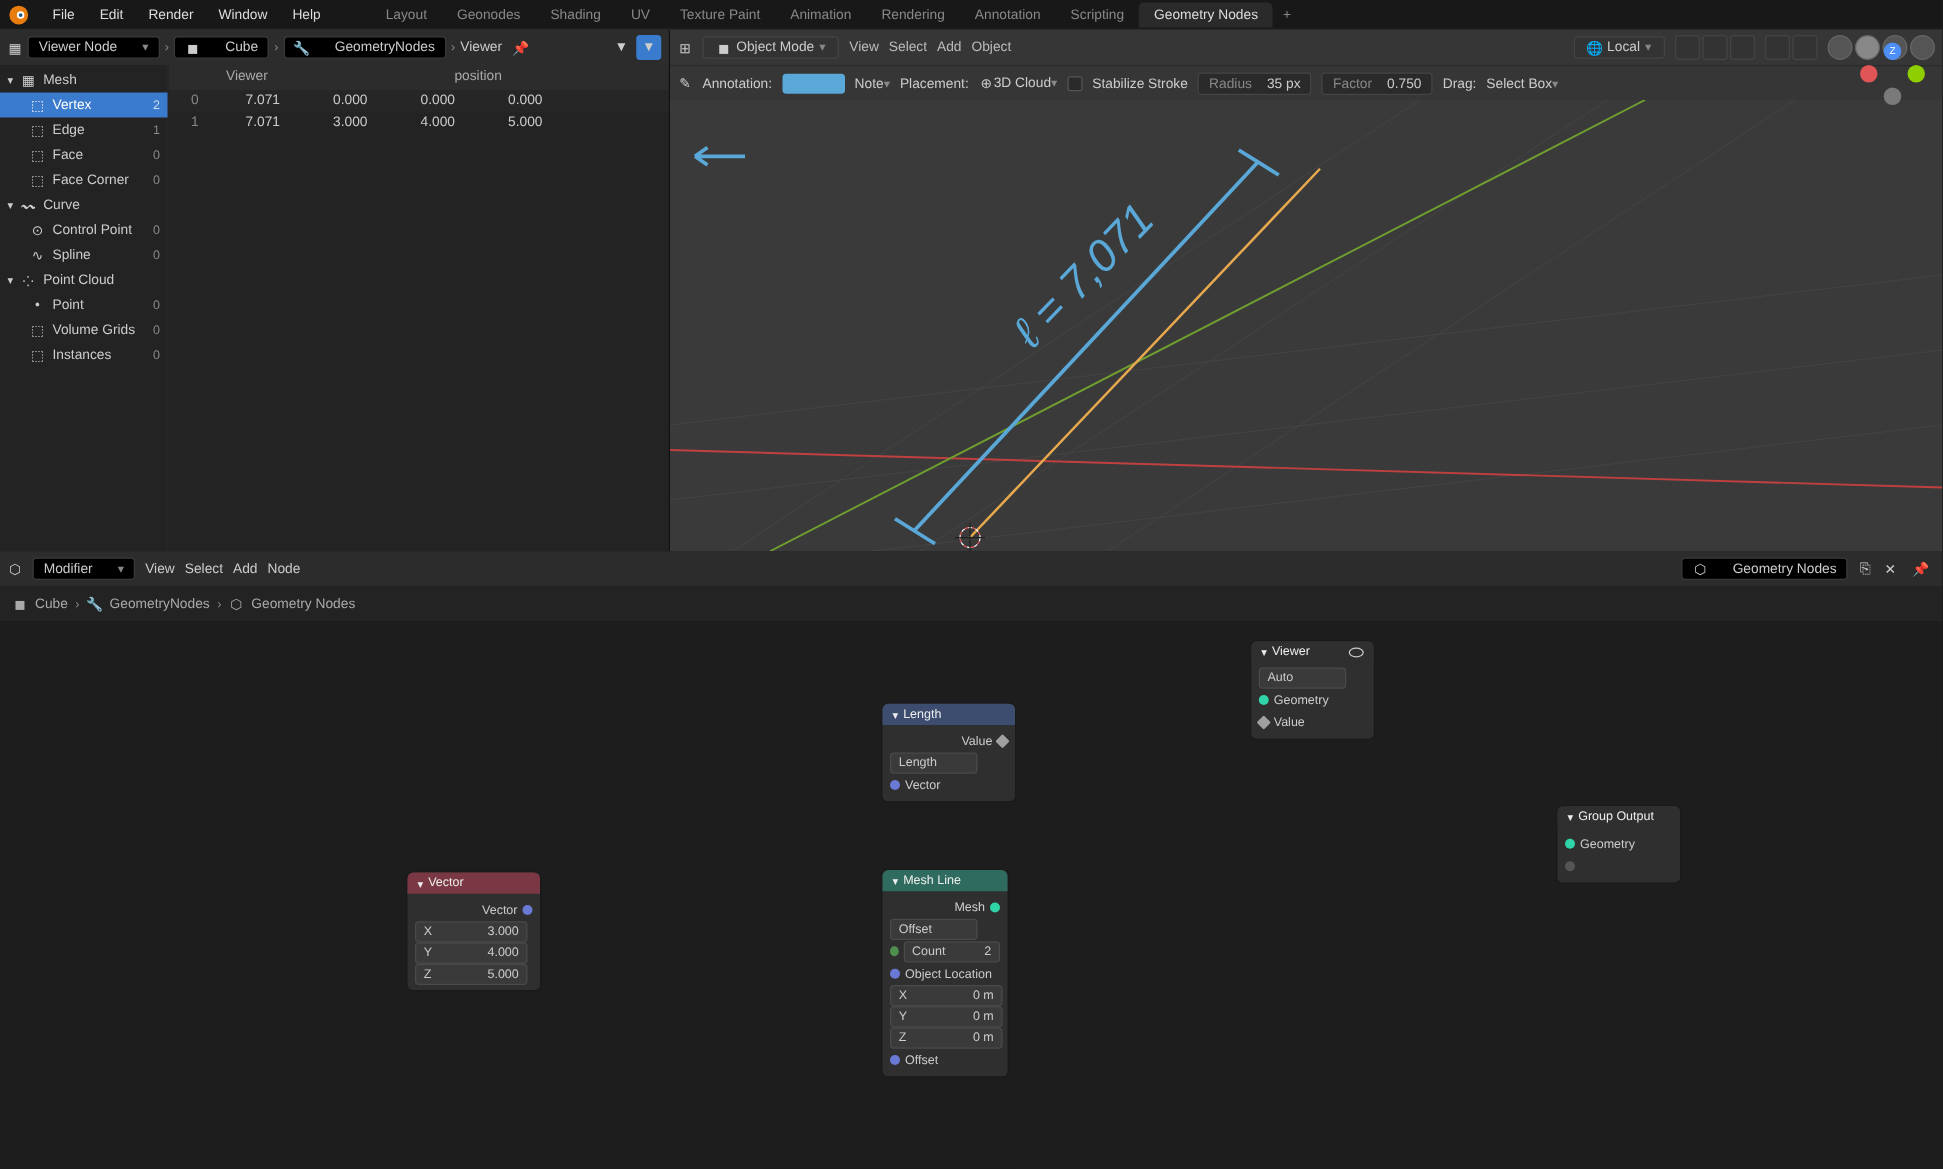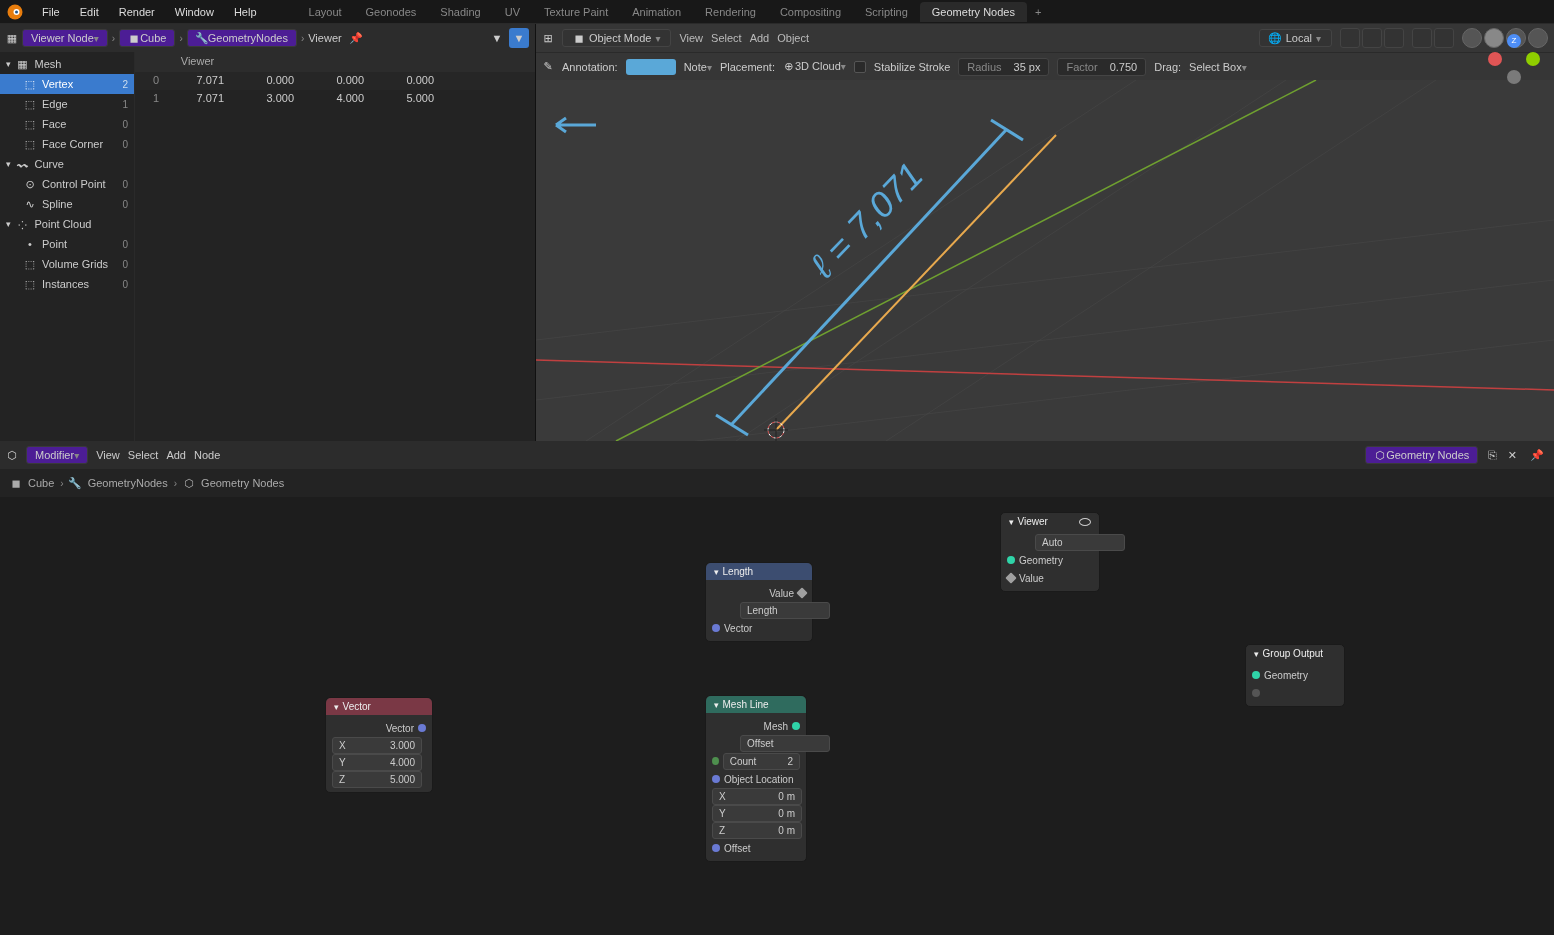--- a/index.html
+++ b/index.html
@@ -14,21 +14,21 @@
 .menubar .ws-tab { padding:4px 12px; color:#888; cursor:pointer; }
 .menubar .ws-tab.active { background:#2a2a2a; color:#ddd; border-radius:4px 4px 0 0; }
 .menubar .ws-add { padding:4px 8px; color:#888; cursor:pointer; }
 
 
 .main-row { display:flex; height:417px; }
 
 
 .spread { width:536px; background:#232323; display:flex; flex-direction:column; border-right:1px solid #111; }
 .spread-header { display:flex; align-items:center; height:28px; background:#2c2c2c; padding:0 6px; gap:4px; }
-.hdr-chip { background:#4c1d95; border:1px solid #3a3a3a; border-radius:3px; padding:2px 8px; color:#ccc; display:flex; align-items:center; gap:0; }
+.hdr-chip { background:#000000; border:1px solid #3a3a3a; border-radius:3px; padding:2px 8px; color:#ccc; display:flex; align-items:center; gap:20px; }
 .chev { font-size:10px; color:#888; }
 .pin-icon { color:#888; padding:0 4px; }
 .filter-btns { margin-left:auto; display:flex; gap:2px; }
 .filter-btn { width:20px; height:20px; display:flex; align-items:center; justify-content:center; border-radius:3px; }
 .filter-btn.active { background:#3a7bce; }
 
 .spread-body { display:flex; flex:1; overflow:hidden; }
 .spread-tree { width:135px; background:#232323; border-right:1px solid #2a2a2a; padding:2px 0; }
 .tree-row { display:flex; align-items:center; height:20px; padding:2px 6px; gap:6px; cursor:pointer; }
 .tree-row.cat { font-weight:500; }
@@ -74,21 +74,21 @@
 
 .node { position:absolute; border-radius:5px; background:#2f2f2f; border:1px solid #1a1a1a; font-size:10px; }
 .node .nh { padding:3px 8px; display:flex; align-items:center; gap:4px; border-radius:5px 5px 0 0; color:#eee; }
 .nh.red{background:#7a3845;} .nh.blue{background:#3c4d70;} .nh.teal{background:#2f6b5e;} .nh.dark{background:#2f2f2f;}
 .node .nb { padding:4px 6px; }
 .node .row { display:flex; align-items:center; height:18px; gap:4px; }
 .node .row.right{justify-content:flex-end;} .node .row.left{justify-content:flex-start;}
 .node .sock { width:8px;height:8px;border-radius:50%;background:#888; }
 .sock.vec{background:#6a7ad4;} .sock.geo{background:#2fd4a8;} .sock.val{background:#a0a0a0;} .sock.int{background:#4e8f4e;}
 .node .field { background:#3a3a3a; border:1px solid #4a4a4a; border-radius:3px; padding:2px 6px; display:flex; justify-content:space-between; width:90px; }
-.node .drop { background:#3a3a3a; border:1px solid #4a4a4a; border-radius:3px; padding:2px 6px; width:90px;margin-left:28px;}
+.node .drop { background:#3a3a3a; border:1px solid #4a4a4a; border-radius:3px; padding:2px 6px; width:70px;}
 .wide{width:92px;}
 
 svg.wires { position:absolute; inset:0; pointer-events:none; }
 path.w-vec{stroke:#6a7ad4;stroke-width:1.5;fill:none;}
 path.w-geo{stroke:#2fd4a8;stroke-width:1.5;fill:none;}
 path.w-val{stroke:#a0a0a0;stroke-width:1.5;fill:none;}
 .i-mini{width:12px;height:12px;display:inline-flex;align-items:center;justify-content:center;}
 .eye{width:12px;height:8px;border:1px solid #ccc;border-radius:50%;}
 .checkbox{width:12px;height:12px;border:1px solid #555;border-radius:2px;background:#2a2a2a;}
 </style>
@@ -108,21 +108,21 @@
     <span class="menu-item">Window</span>
     <span class="menu-item">Help</span>
     <div class="workspaces">
       <span class="ws-tab">Layout</span>
       <span class="ws-tab">Geonodes</span>
       <span class="ws-tab">Shading</span>
       <span class="ws-tab">UV</span>
       <span class="ws-tab">Texture Paint</span>
       <span class="ws-tab">Animation</span>
       <span class="ws-tab">Rendering</span>
-      <span class="ws-tab">Compositing</span>
+      <span class="ws-tab">Annotation</span>
       <span class="ws-tab">Scripting</span>
       <span class="ws-tab active">Geometry Nodes</span>
       <span class="ws-add">+</span>
     </div>
   </div>
 
   <div class="main-row">
 
     <div class="spread">
       <div class="spread-header">
@@ -209,20 +209,21 @@
           <div class="tree-row sub">
               <span class="i-mini">⬚</span>
               <span>Instances</span>
               <span class="tree-count">0</span>
             </div>
         </div>
         <div class="spread-table">
           <div class="st-head">
             <div class="cell" style="width:30px"></div>
             <div class="cell" style="width:65px">Viewer</div>
+            <div class="cell wide">position</div>
           </div>
           <div class="st-row">
             <div class="cell c0">0</div>
             <div class="cell c1">7.071</div>
             <div class="cell c2">0.000</div>
             <div class="cell c3">0.000</div>
             <div class="cell c4">0.000</div>
           </div>
           <div class="st-row">
             <div class="cell c0">1</div>

